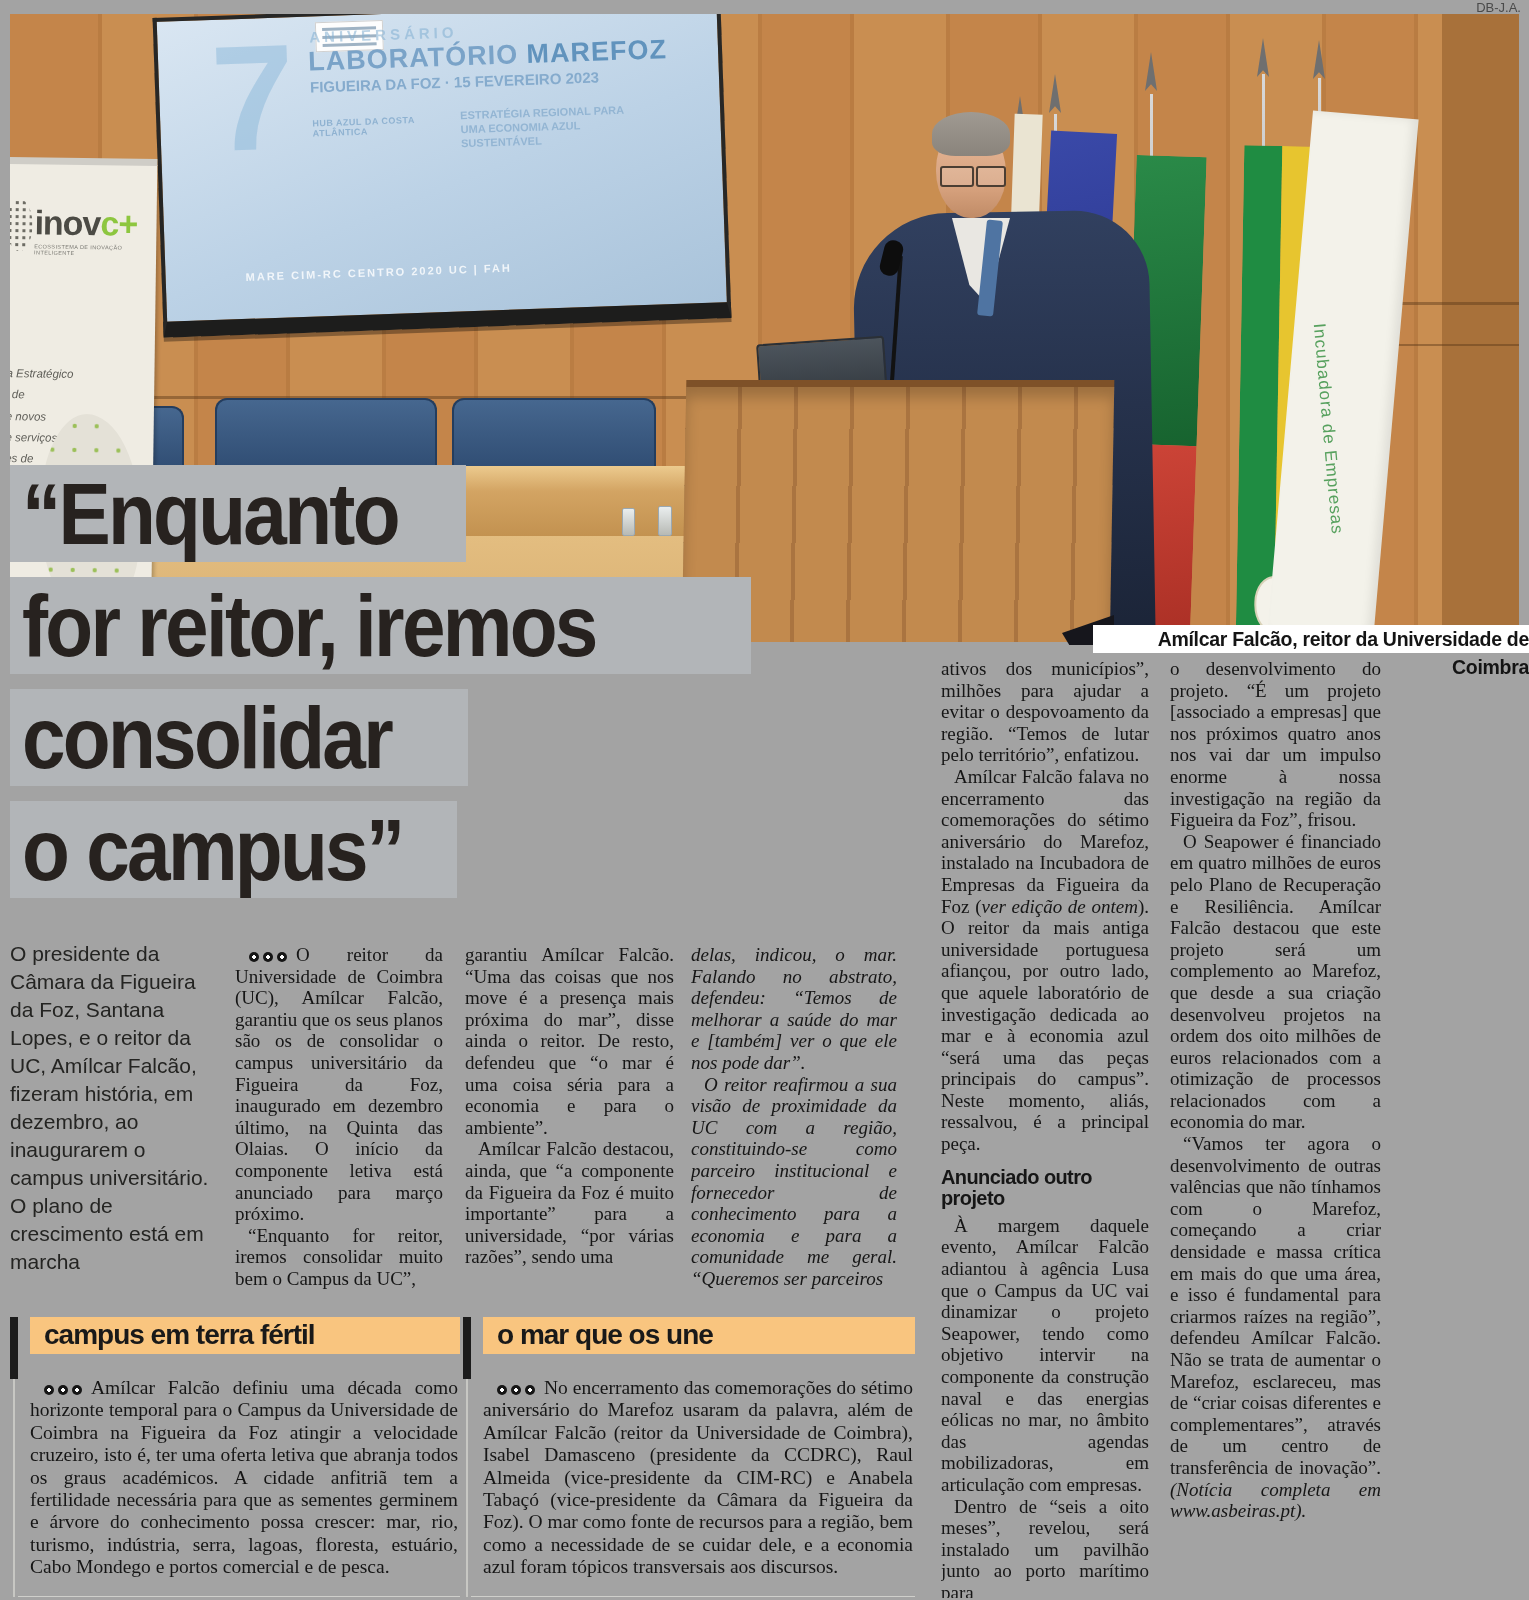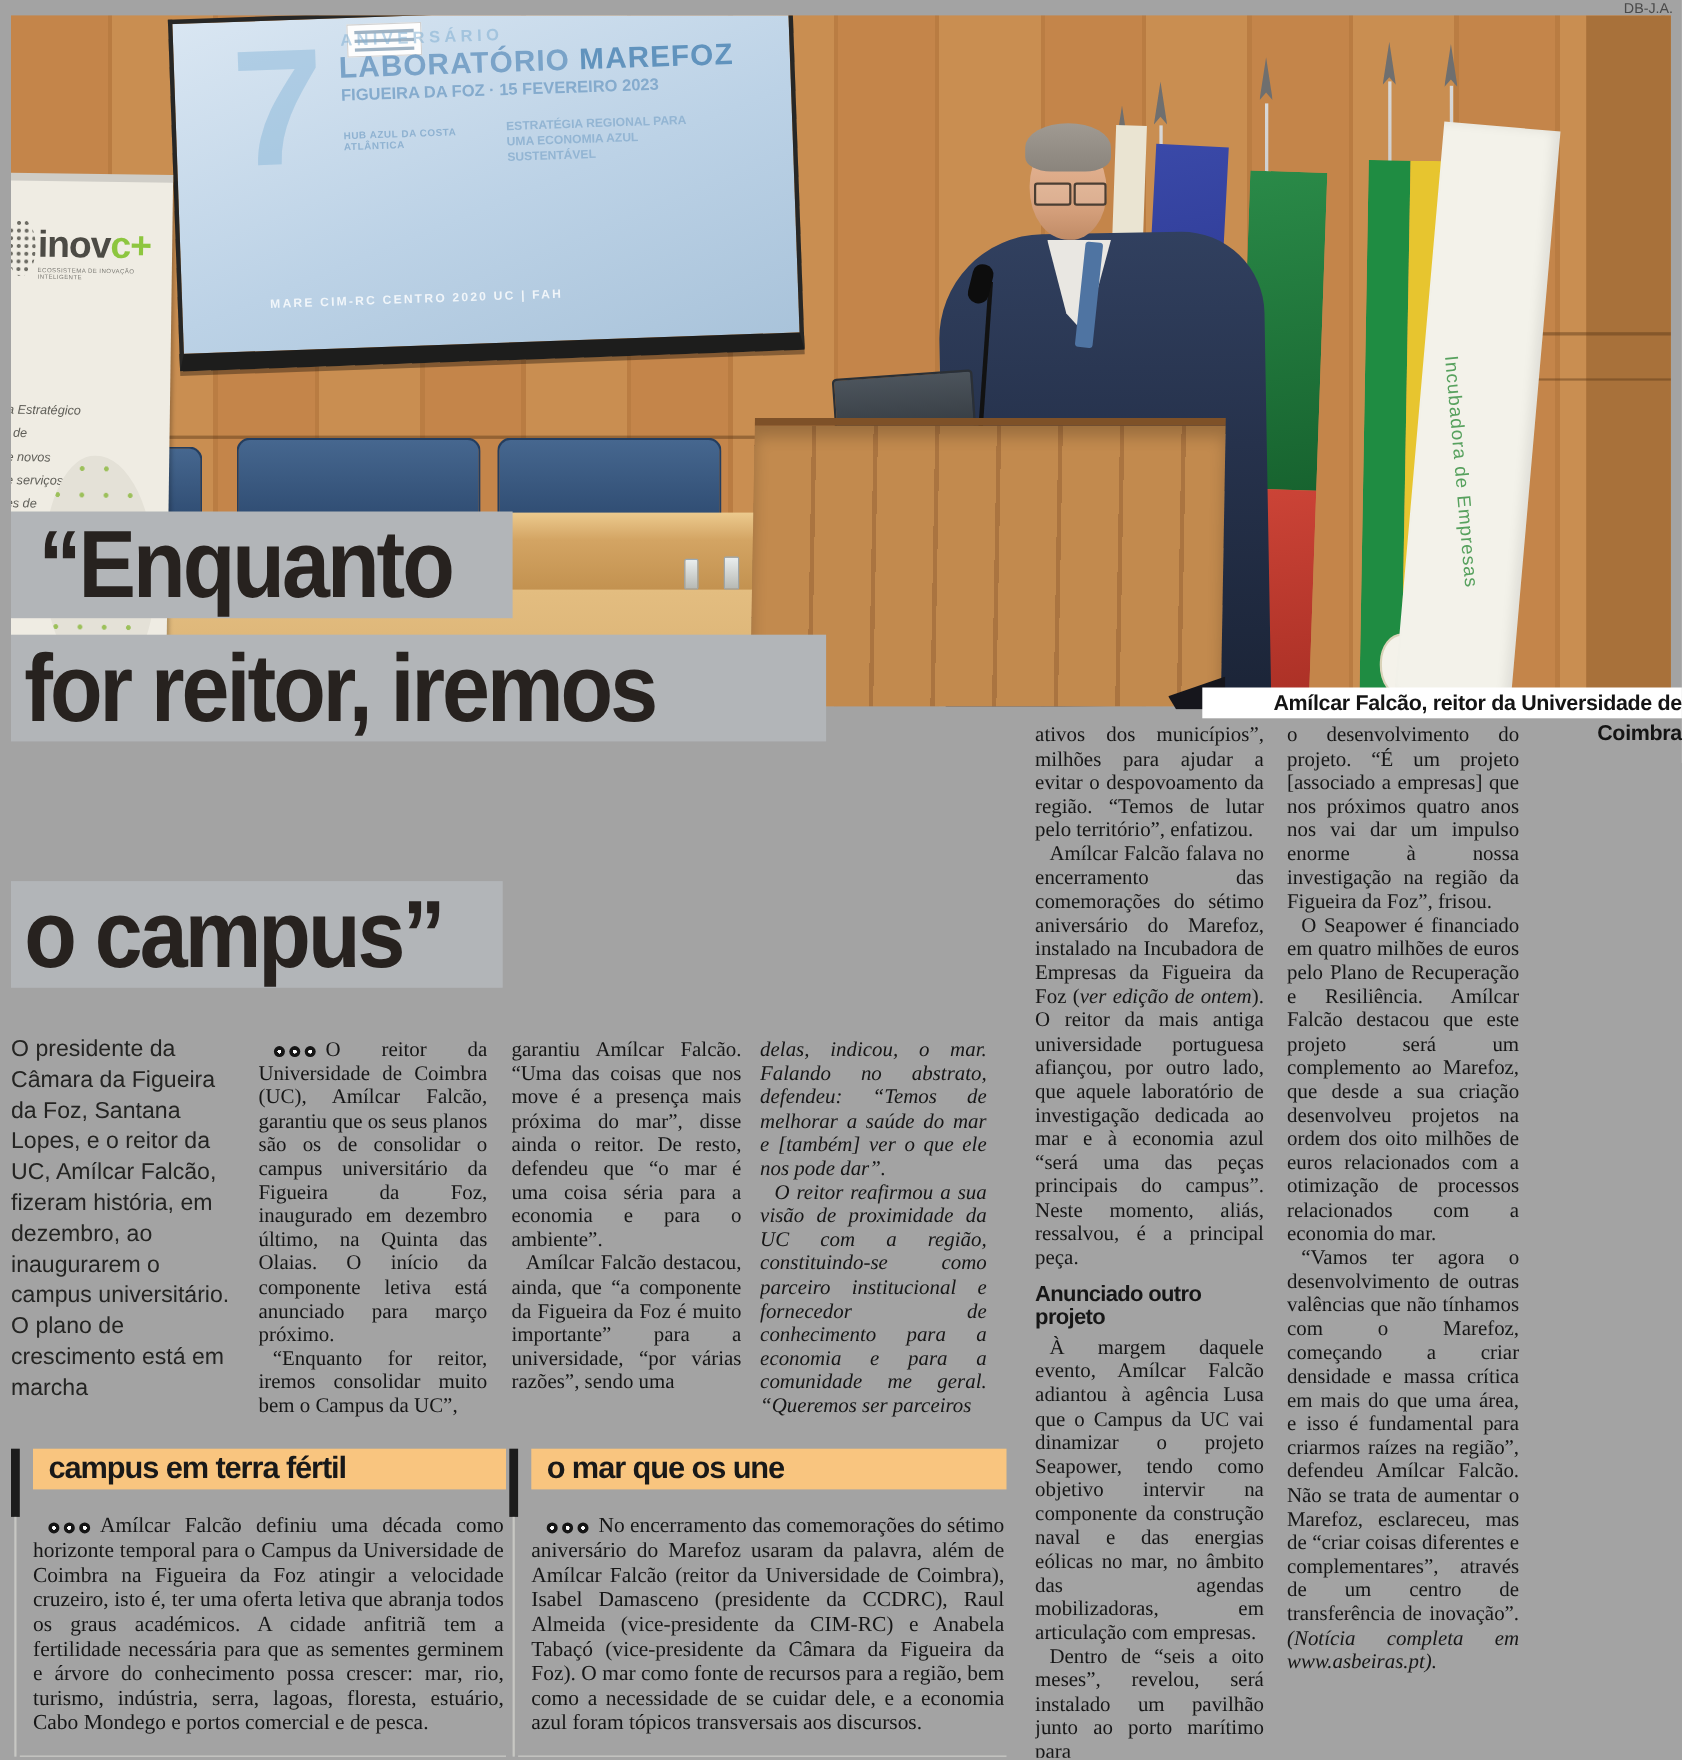--- a/index.html
+++ b/index.html
@@ -110,21 +110,21 @@
                  clip-path:polygon(0 60%,100% 0,100% 100%,14% 100%);}
   #caption{left:1093px;top:625px;width:436px;height:28px;background:#fff;
            font-family:"Liberation Sans",sans-serif;font-weight:bold;font-size:19.5px;color:#141414;
            text-align:right;line-height:28px;letter-spacing:-.3px;}
 
   
   .hl{left:10px;height:97px;background:#b2b5b8;line-height:97px;padding-left:12px;overflow:visible;white-space:nowrap;}
   .hl-in{display:inline-block;transform:scaleX(.9);transform-origin:0 50%;
          font-family:"Liberation Sans",sans-serif;font-weight:bold;font-size:87px;
          letter-spacing:-3px;color:#27221f;}
-  #hl1{top:465px;width:444px;text-align:center;}
+  #hl1{top:465px;width:444px;}
   #hl2{top:577px;width:729px;}
   #hl3{top:689px;width:446px;}
   #hl4{top:801px;width:435px;}
 
   
   #lede{left:10px;top:940px;width:206px;height:352px;font-family:"Liberation Sans",sans-serif;
         font-size:21px;line-height:28px;color:#242422;}
   .col{font-size:19px;line-height:21.6px;text-align:justify;hyphens:auto;overflow:hidden;}
   .col p{margin:0;}
   .col p.ind{text-indent:13px;}
@@ -246,20 +246,21 @@
     <div id="mic-stem" class="abs"></div>
     <div id="mic-head" class="abs"></div>
     <div id="podium" class="abs"></div>
   </div>
 
   <div id="caption-wedge" class="abs"></div>
   <div id="caption" class="abs">Amílcar Falcão, reitor da Universidade de Coimbra</div>
 
   <div id="hl1" class="abs hl"><span class="hl-in">“Enquanto</span></div>
   <div id="hl2" class="abs hl"><span class="hl-in">for reitor, iremos</span></div>
+  <div id="hl3" class="abs hl"><span class="hl-in">consolidar</span></div>
   <div id="hl4" class="abs hl"><span class="hl-in">o campus”</span></div>
 
   <div id="lede" class="abs">O presidente da Câmara da Figueira da Foz, Santana Lopes, e o reitor da UC, Amílcar Falcão, fizeram história, em dezembro, ao inaugurarem o campus universitário. O plano de crescimento está em marcha</div>
 
   <div id="col2" class="abs col">
     <p style="text-indent:14px;"><span class="dots"><i class="dot"></i><i class="dot"></i><i class="dot"></i></span><span>O reitor da Universidade de Coimbra (UC), Amílcar Falcão, garantiu que os seus planos são os de consolidar o campus universitário da Figueira da Foz, inaugurado em dezembro último, na Quinta das Olaias. O início da componente letiva está anunciado para março próximo.</span></p>
     <p class="ind">“Enquanto for reitor, iremos consolidar muito bem o Campus da UC”,</p>
   </div>
 
   <div id="col3" class="abs col">

